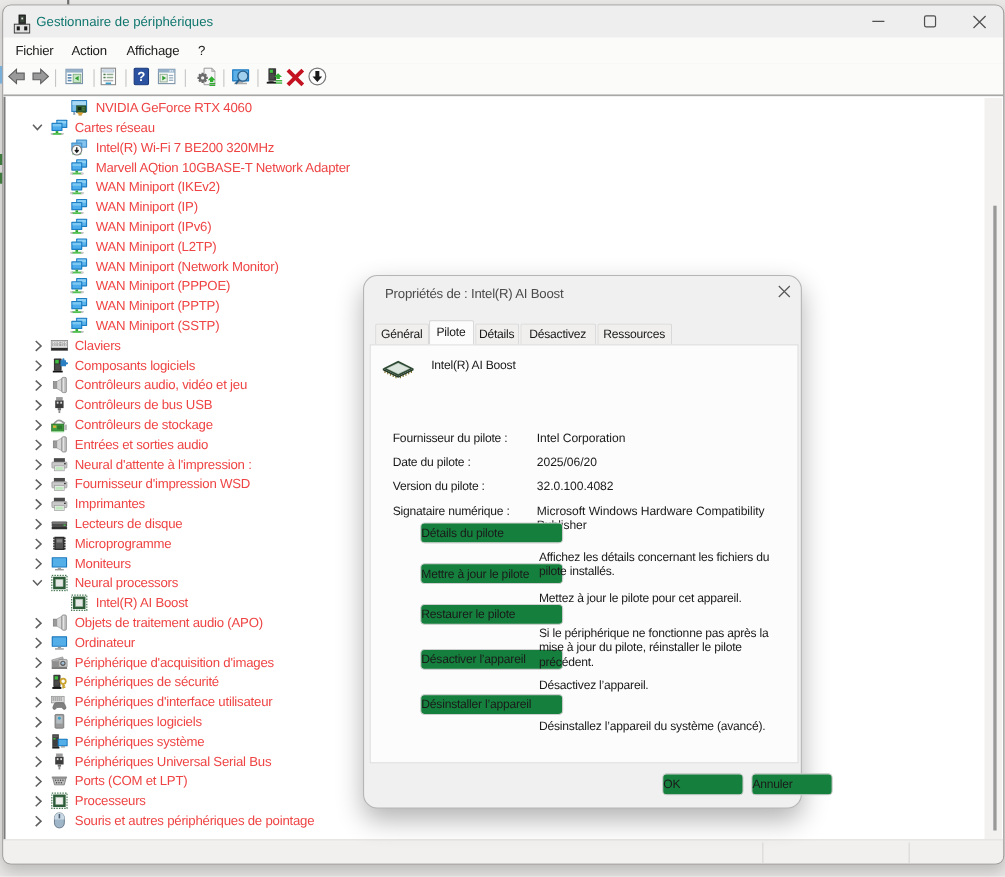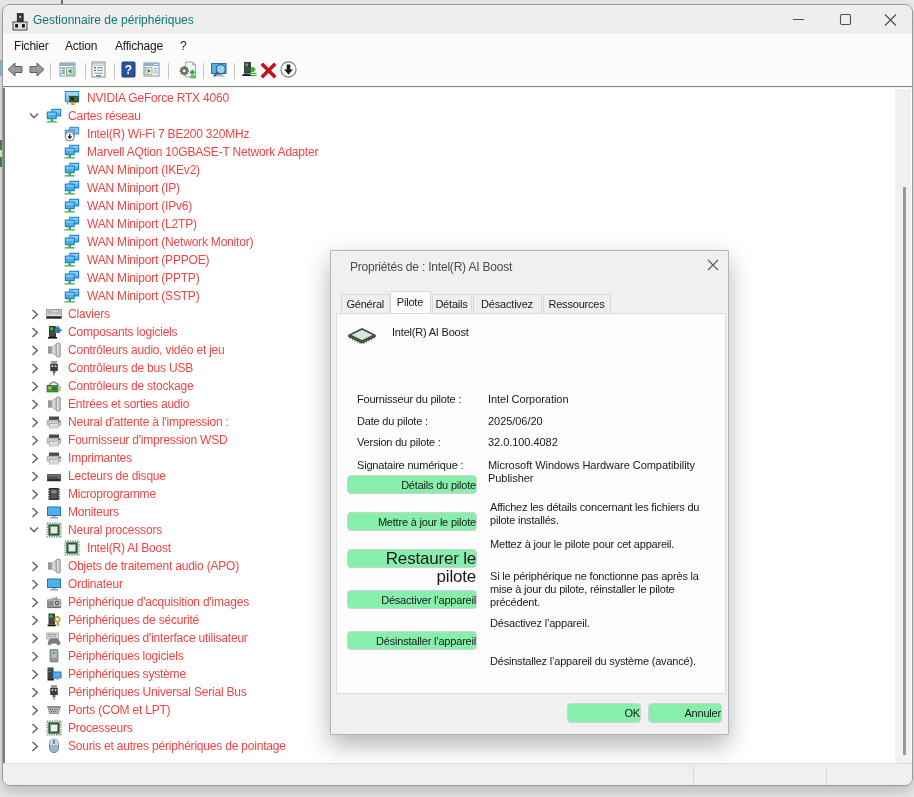--- a/index.html
+++ b/index.html
@@ -19,36 +19,36 @@
 .trow { position:absolute; font-size:12px; letter-spacing:-0.2px; color:#ef4444; line-height:18px;
   white-space:pre; }
 .ticn { position:absolute; width:16px; height:16px; }
 .chev { position:absolute; }
 #scroll { position:absolute; right:1px; top:84px; width:16px; height:675px; background:#f2f1f0; }
 #thumb { position:absolute; left:8px; top:98px; width:3px; height:568px; background:#999; }
 #statusbar { position:absolute; left:0px; bottom:0px; width:100%; height:22px; background:#f1f0ef;
   border-top:1px solid #e2e0de; }
 .ssep { position:absolute; top:2px; width:1px; height:20px; background:#d8d6d4; }
 #dialog { position:absolute; left:330px; top:250px; width:399px; height:485px;
-  background:#f0f0f0; border:1px solid #b5b5b5; border-radius:1px;
+  background:#f0f0f0; border:1px solid #b5b5b5; border-radius:13px;
   box-shadow:0 10px 24px rgba(0,0,0,0.3);padding-left:16px; }
 #dtitle { position:absolute; left:19px; top:9px; font-size:12px; letter-spacing:-0.2px; color:#4c4c4c; }
 #dclose { position:absolute; left:376px; top:8px; font-size:14px; color:#5a5a5a; }
 .tab { position:absolute; top:43px; height:18.5px; background:#f0efee; border:1px solid #d9d9d9;
   border-bottom:none; font-size:11px; letter-spacing:-0.2px; text-align:center; line-height:18px;
   color:#1a1a1a; border-radius:2px 2px 0 0; }
 .tab.act { top:40px; height:22px; background:#fcfcfc; line-height:20px; z-index:5; }
 #page { position:absolute; left:4.5px; top:61.5px; width:390px; height:381px;
   background:#fcfcfc; border:1px solid #dcdcdc; }
 .flab,.fval,.desc { position:absolute; font-size:11px; letter-spacing:-0.2px; color:#1a1a1a; line-height:13px;margin-top:27px; }
 .flab { left:357px; }
 .fval { left:488px; letter-spacing:-0.05px; }
 .desc { left:490px; width:216px; }
-.wbtn { position:absolute; background:#86efac; border:1px solid #d0d0d0; border-radius:4px;
-  text-align:right; color:#1a1a1a; letter-spacing:-0.2px; }
+.wbtn { position:absolute; background:#15803d; border:1px solid #d0d0d0; border-radius:4px;
+  text-align:left; color:#1a1a1a; letter-spacing:-0.2px;margin-left:35px; }
 #dicon-label { position:absolute; left:392px; top:326px; font-size:11px; letter-spacing:-0.2px; color:#1a1a1a; }
 svg { display:block; }
 </style></head>
 <body>
 <svg width="0" height="0" style="position:absolute">
     <symbol id="i-net" viewBox="0 0 16 16">
       <g>
 <rect x="5.2" y="0.8" width="10" height="7.6" rx="0.6" fill="#1e7ec4"></rect>
 <rect x="6.3" y="1.9" width="7.8" height="5.4" fill="#5cb4ec"></rect>
 <rect x="6.3" y="1.9" width="7.8" height="2.4" fill="#8ed0f4"></rect>
@@ -671,21 +671,21 @@
 <div class="flab" style="top:366px">Fournisseur du pilote :</div>
 <div class="fval" style="top:366px">Intel Corporation</div>
 <div class="flab" style="top:388px">Date du pilote :</div>
 <div class="fval" style="top:388px">2025/06/20</div>
 <div class="flab" style="top:409px">Version du pilote :</div>
 <div class="fval" style="top:409px">32.0.100.4082</div>
 <div class="flab" style="top:432px">Signataire numérique :</div>
 <div class="fval" style="top:432px">Microsoft Windows Hardware Compatibility<br>Publisher</div>
 <div class="wbtn" style="left:347px;top:475px;width:130px;height:19px;line-height:18px;font-size:11px">Détails du pilote</div>
 <div class="wbtn" style="left:347px;top:512px;width:130px;height:19px;line-height:18px;font-size:11px">Mettre à jour le pilote</div>
-<div class="wbtn" style="left:347px;top:549px;width:130px;height:19px;line-height:18px;font-size:17px">Restaurer le pilote</div>
+<div class="wbtn" style="left:347px;top:549px;width:130px;height:19px;line-height:18px;font-size:11px">Restaurer le pilote</div>
 <div class="wbtn" style="left:347px;top:589.5px;width:130px;height:19px;line-height:18px;font-size:11px">Désactiver l’appareil</div>
 <div class="wbtn" style="left:347px;top:630.5px;width:130px;height:19px;line-height:18px;font-size:11px">Désinstaller l’appareil</div>
 <div class="wbtn" style="left:567px;top:703px;width:74px;height:20px;line-height:19px;font-size:11px">OK</div>
 <div class="wbtn" style="left:648px;top:703px;width:74px;height:20px;line-height:19px;font-size:11px">Annuler</div>
 <div class="desc" style="top:474px">Affichez les détails concernant les fichiers du<br>pilote installés.</div>
 <div class="desc" style="top:510.5px">Mettez à jour le pilote pour cet appareil.</div>
 <div class="desc" style="top:543px">Si le périphérique ne fonctionne pas après la<br>mise à jour du pilote, réinstaller le pilote<br>précédent.</div>
 <div class="desc" style="top:589.5px">Désactivez l’appareil.</div>
 <div class="desc" style="top:627.5px">Désinstallez l’appareil du système (avancé).</div>
 <div style="position:absolute;left:0;top:60px;width:2px;height:16px;background:#7ab0d8"></div>

